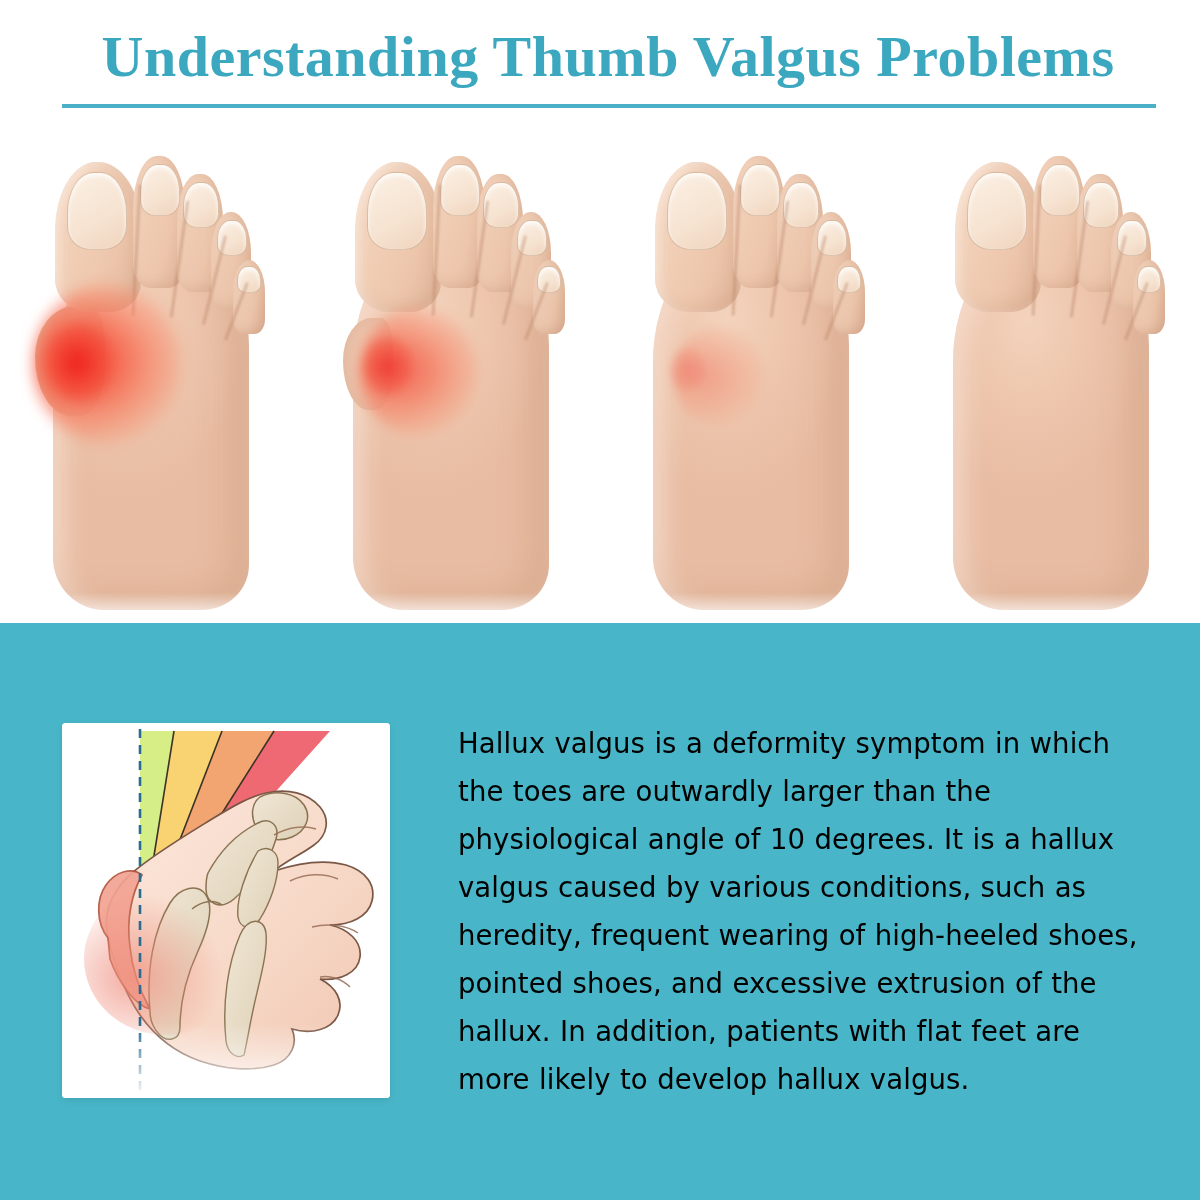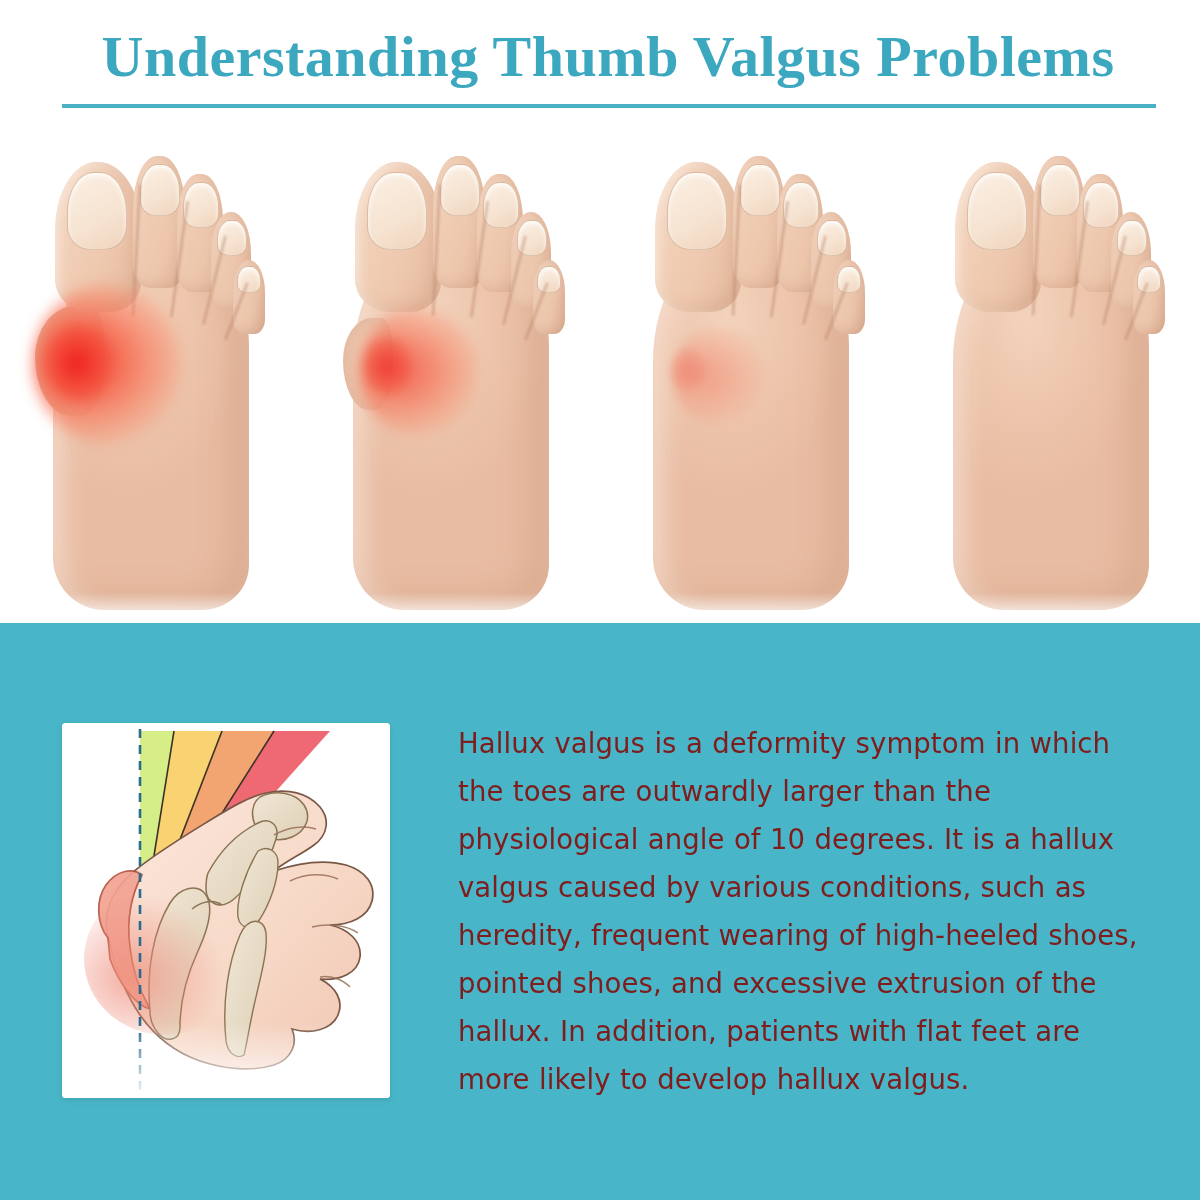--- a/index.html
+++ b/index.html
@@ -251,21 +251,21 @@
     overflow: hidden;
     box-shadow: 0 2px 6px rgba(0,0,0,0.10);
   }
   .diagram-svg { display: block; width: 328px; height: 375px; }
 
   
   .body-copy {
     position: absolute;
     left: 458px; top: 96px;
     width: 692px;
-    color: #7f1d1d;
+    color: #000000;
     font-family: "DejaVu Sans", sans-serif;
     font-size: 27.5px;
     line-height: 48px;
     letter-spacing: 0.1px;
     text-align: left;
     word-spacing: 0.5px;
   }
 </style>
 </head>
 <body>

